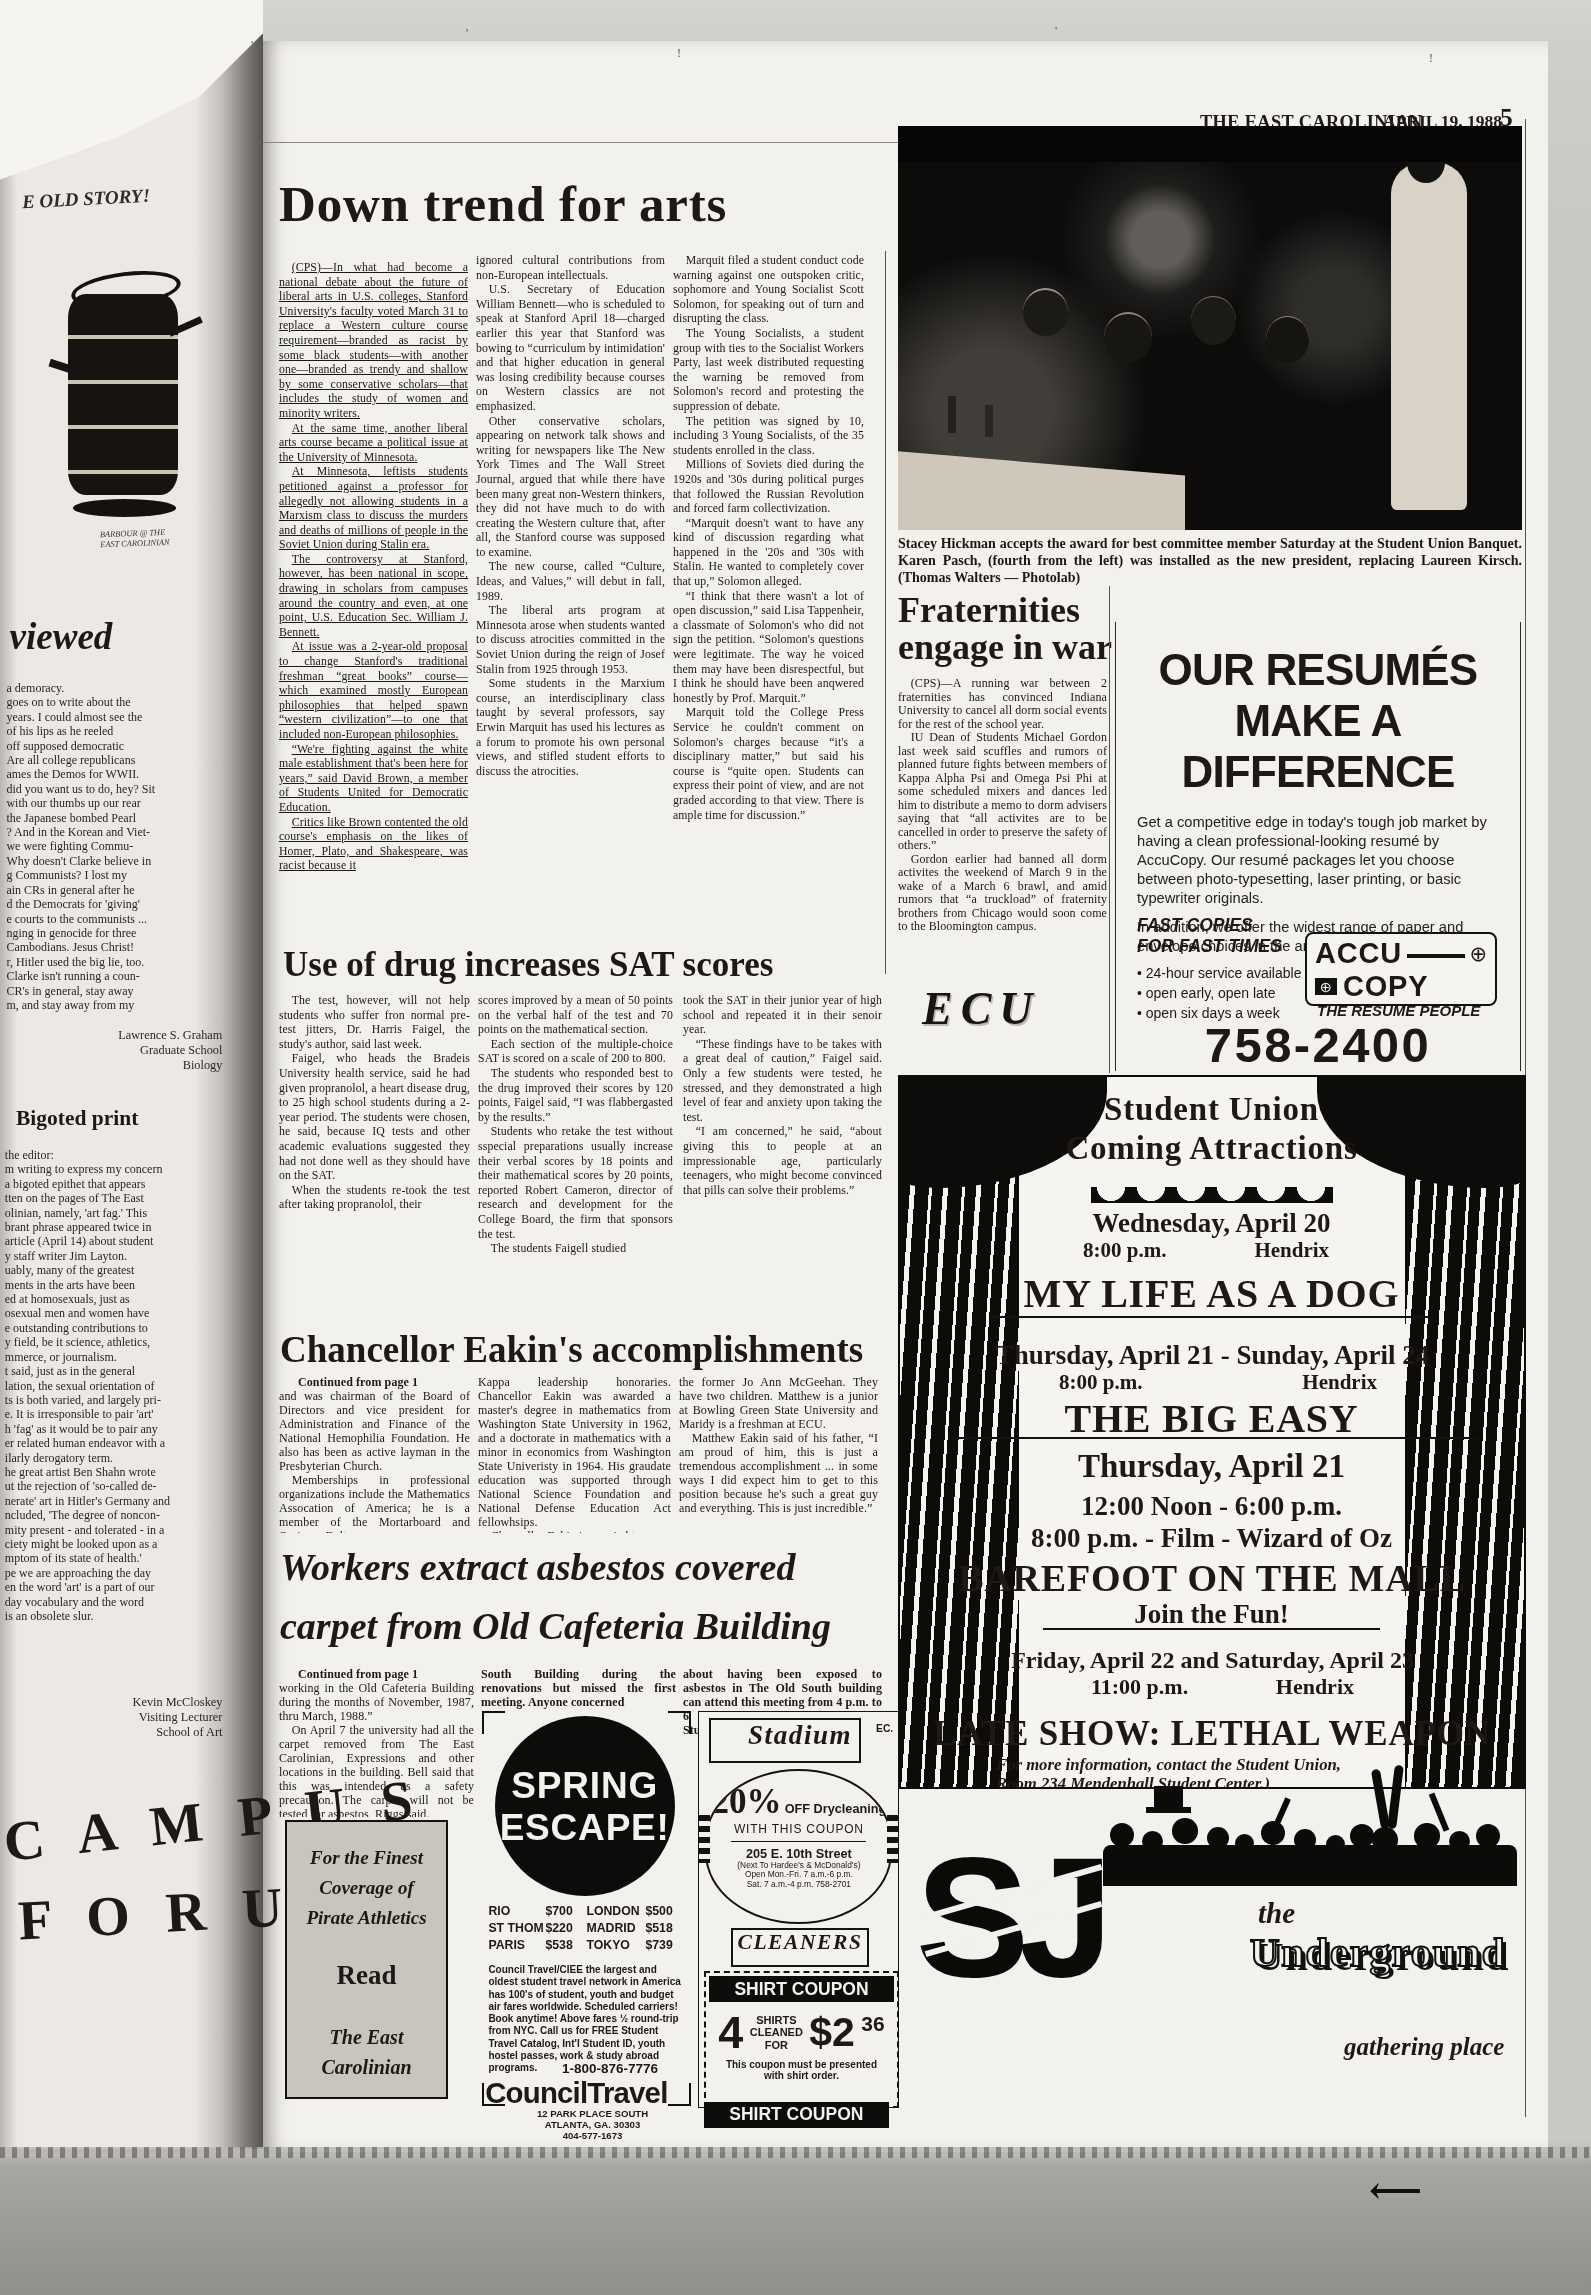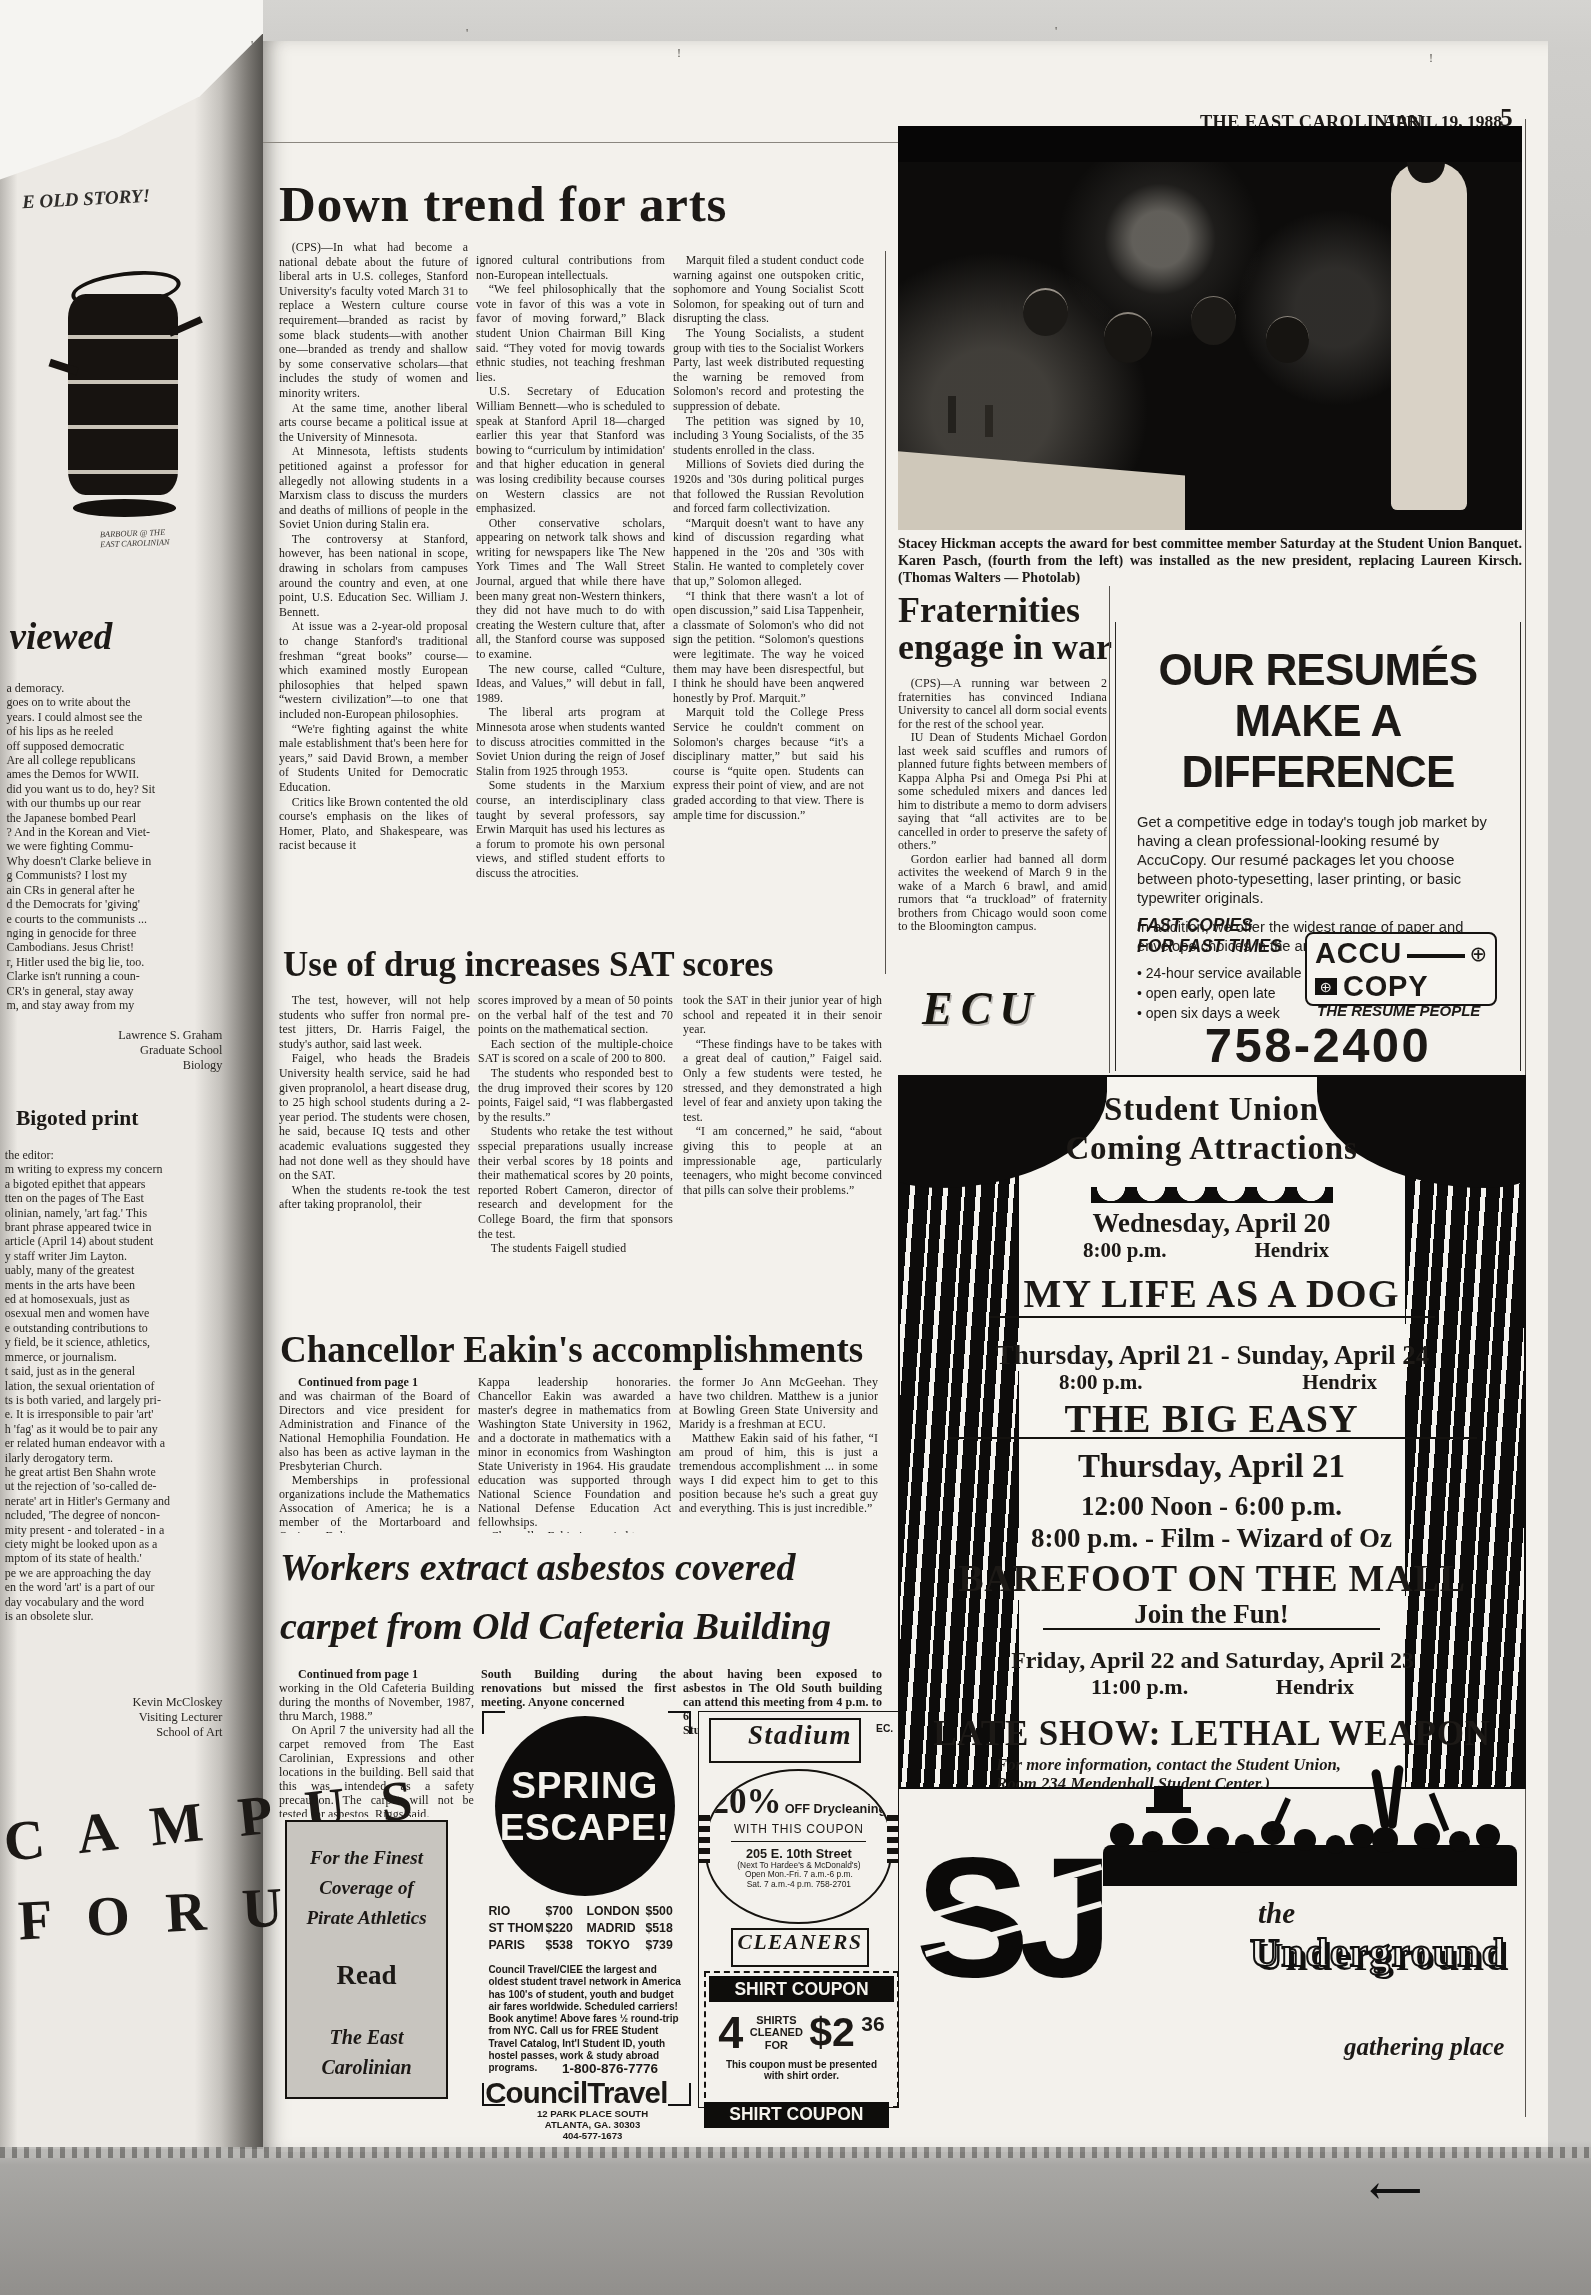--- a/index.html
+++ b/index.html
@@ -168,32 +168,31 @@
   <div class="abs hl" style="left:3.2px;top:1792px;font-size:56px;letter-spacing:11px;transform:rotate(-6deg);">C A M P U S</div>
   <div class="abs hl" style="left:17.5px;top:1883px;font-size:56px;letter-spacing:11px;transform:rotate(-3deg);">F O R U M</div>
 
   <div class="abs hl" style="left:1200px;top:113px;font-size:18.3px;letter-spacing:0.4px;">THE EAST CAROLINIAN</div>
   <div class="abs hl" style="left:1383px;top:113px;font-size:17.5px;">APRIL 19, 1988</div>
   <div class="abs hl" style="left:1500px;top:105px;font-size:25.5px;">5</div>
   <div class="abs" style="left:1146px;top:138px;width:376px;height:2.4px;background:#23211e;"></div>
   <div class="abs" style="left:263px;top:142px;width:887px;height:1.2px;background:#8a867f;"></div>
 
   <div class="abs hl" style="left:279px;top:178px;font-size:51px;letter-spacing:0.8px;">Down trend for arts</div>
-  <div class="abs bodycol" style="left:279px;top:240px;width:189px;height:694px;">
+  <div class="abs bodycol" style="left:279px;top:260px;width:189px;height:694px;text-decoration:underline;">
       <p class="para">(CPS)—In what had become a national debate about the future of liberal arts in U.S. colleges, Stanford University's faculty voted March 31 to replace a Western culture course requirement—branded as racist by some black students—with another one—branded as trendy and shallow by some conservative scholars—that includes the study of women and minority writers.</p>
       <p class="para">At the same time, another liberal arts course became a political issue at the University of Minnesota.</p>
       <p class="para">At Minnesota, leftists students petitioned against a professor for allegedly not allowing students in a Marxism class to discuss the murders and deaths of millions of people in the Soviet Union during Stalin era.</p>
       <p class="para">The controversy at Stanford, however, has been national in scope, drawing in scholars from campuses around the country and even, at one point, U.S. Education Sec. William J. Bennett.</p>
       <p class="para">At issue was a 2-year-old proposal to change Stanford's traditional freshman “great books” course—which examined mostly European philosophies that helped spawn “western civilization”—to one that included non-European philosophies.</p>
       <p class="para">“We're fighting against the white male establishment that's been here for years,” said David Brown, a member of Students United for Democratic Education.</p>
       <p class="para">Critics like Brown contented the old course's emphasis on the likes of Homer, Plato, and Shakespeare, was racist because it</p>
     </div>
   <div class="abs bodycol cont" style="left:476px;top:253px;width:189px;height:694px;">
       <p class="para">ignored cultural contributions from non-European intellectuals.</p>
-      <p class="para">“We feel philosophically that the vote in favor of this was a vote in favor of moving forward,” Black student Union Chairman Bill King said. “They voted for movig towards ethnic studies, not teaching freshman lies.</p>
       <p class="para">U.S. Secretary of Education William Bennett—who is scheduled to speak at Stanford April 18—charged earlier this year that Stanford was bowing to “curriculum by intimidation' and that higher education in general was losing credibility because courses on Western classics are not emphasized.</p>
       <p class="para">Other conservative scholars, appearing on network talk shows and writing for newspapers like The New York Times and The Wall Street Journal, argued that while there have been many great non-Western thinkers, they did not have much to do with creating the Western culture that, after all, the Stanford course was supposed to examine.</p>
       <p class="para">The new course, called “Culture, Ideas, and Values,” will debut in fall, 1989.</p>
       <p class="para">The liberal arts program at Minnesota arose when students wanted to discuss atrocities committed in the Soviet Union during the reign of Josef Stalin from 1925 through 1953.</p>
       <p class="para">Some students in the Marxium course, an interdisciplinary class taught by several professors, say Erwin Marquit has used his lectures as a forum to promote his own personal views, and stifled student efforts to discuss the atrocities.</p>
     </div>
   <div class="abs bodycol" style="left:673px;top:253px;width:191px;height:694px;">
       <p class="para">Marquit filed a student conduct code warning against one outspoken critic, sophomore and Young Socialist Scott Solomon, for speaking out of turn and disrupting the class.</p>
       <p class="para">The Young Socialists, a student group with ties to the Socialist Workers Party, last week distributed requesting the warning be removed from Solomon's record and protesting the suppression of debate.</p>
       <p class="para">The petition was signed by 10, including 3 Young Socialists, of the 35 students enrolled in the class.</p>

